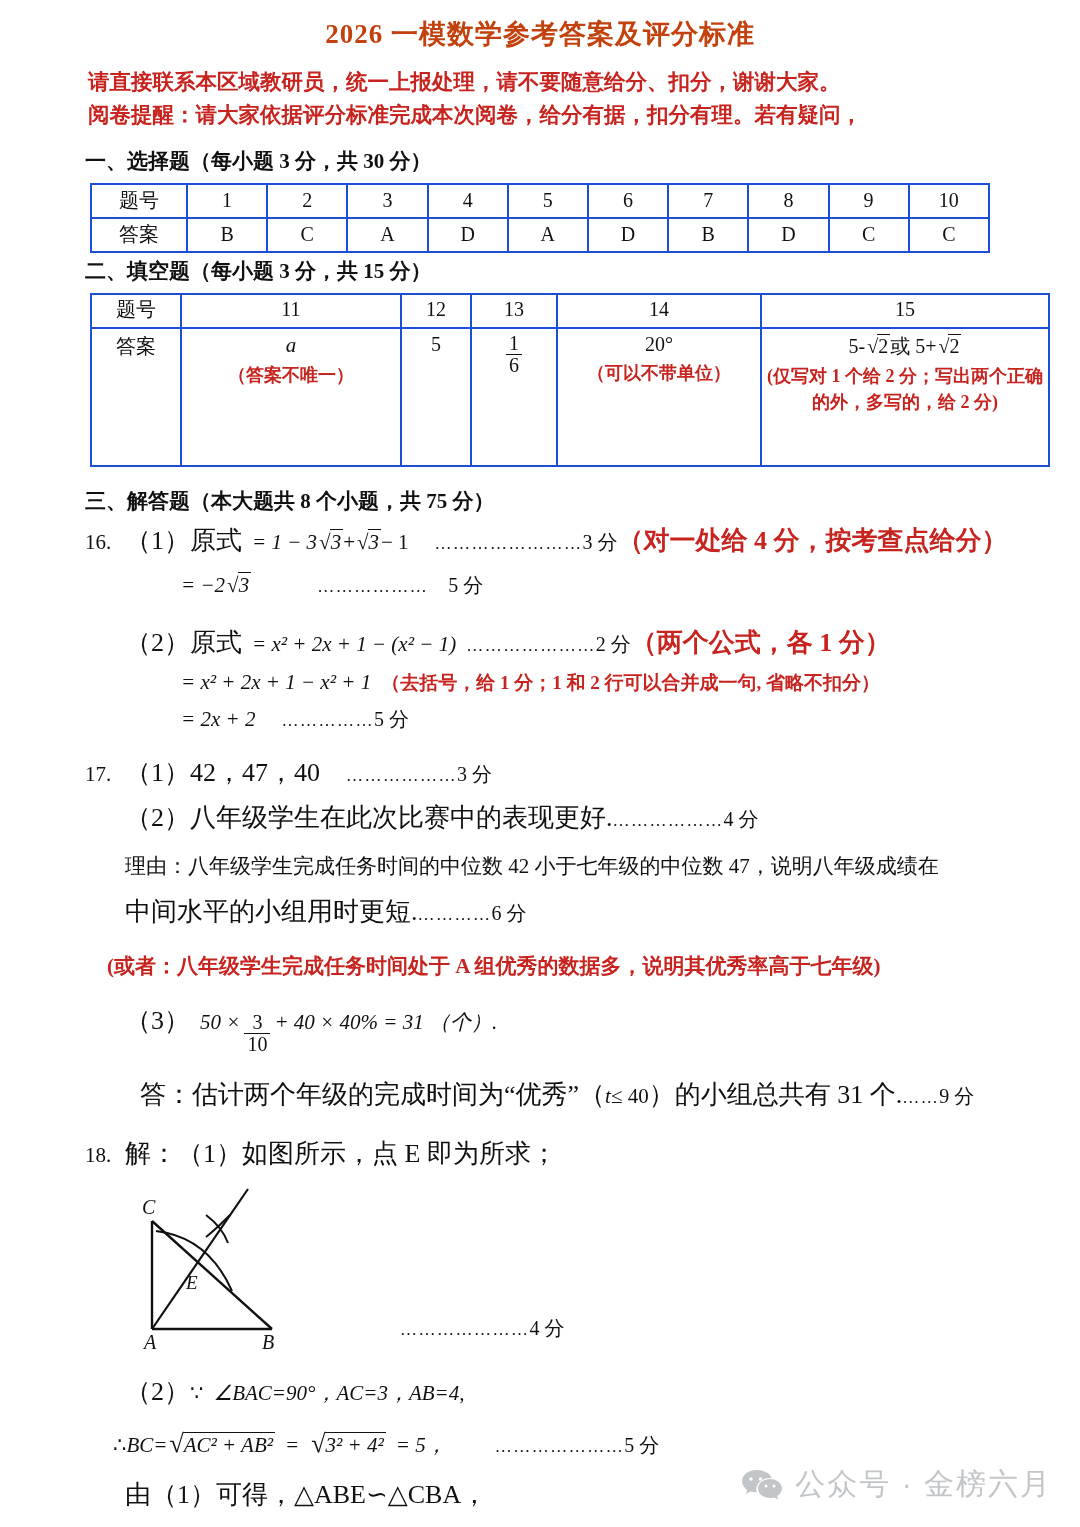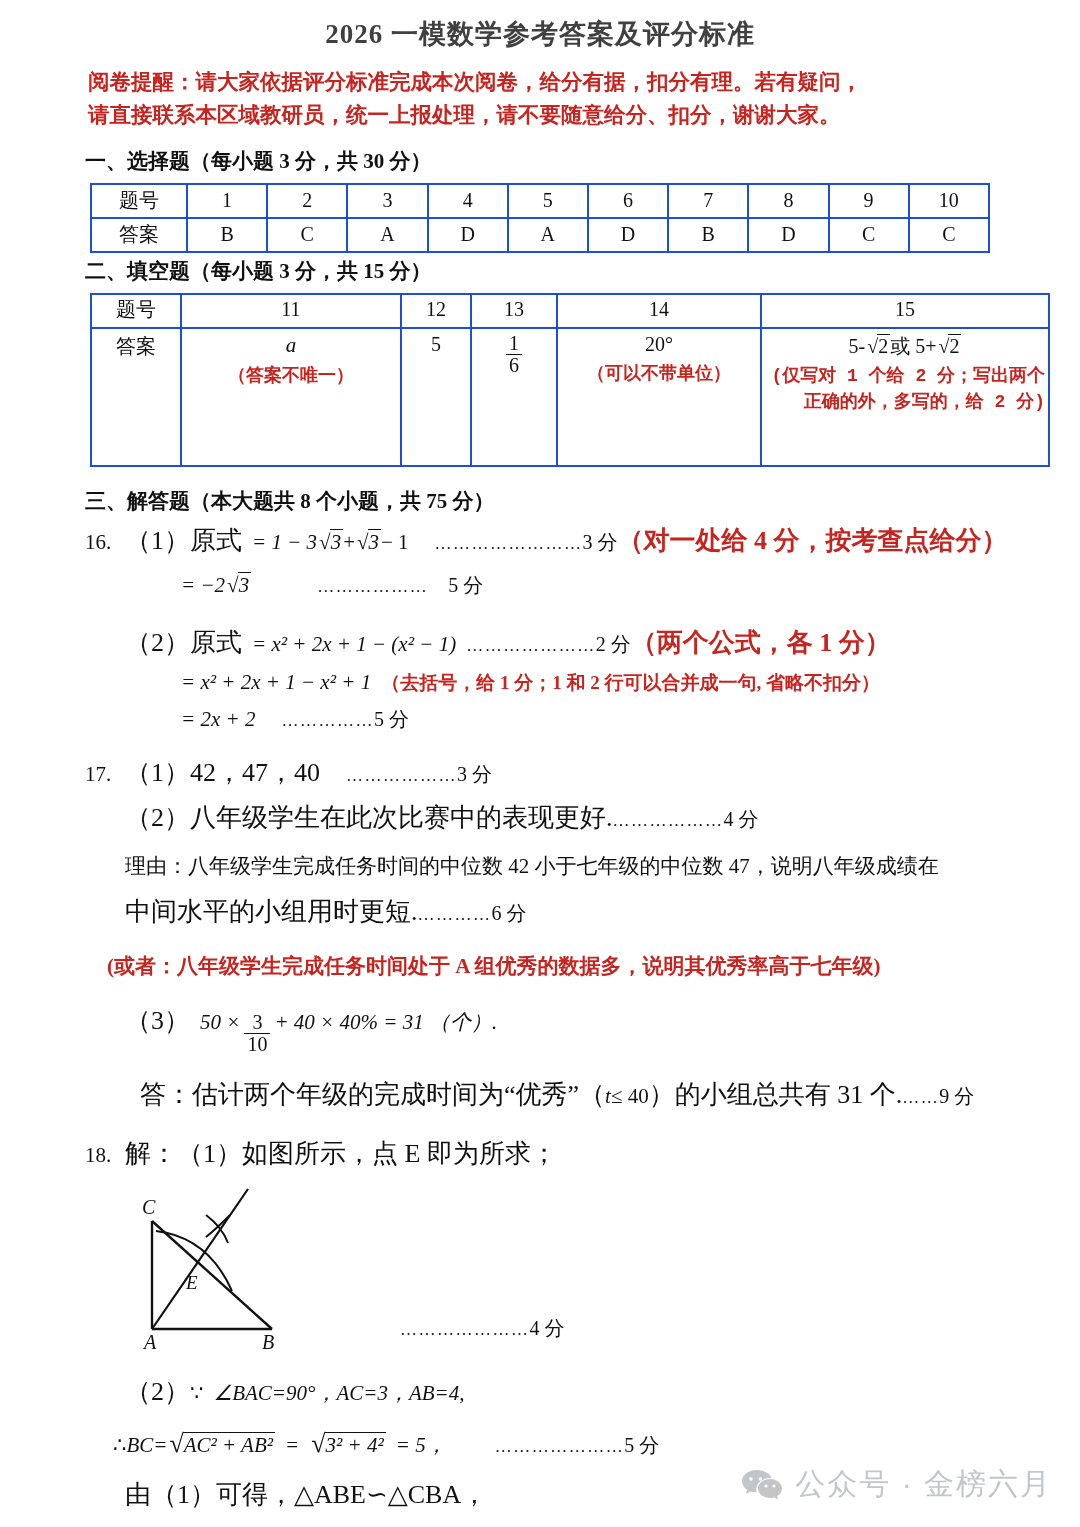--- a/index.html
+++ b/index.html
@@ -22,21 +22,21 @@
     padding: 0;
   }
 
   
   .doc-title {
     text-align: center;
     font-size: 27px;
     font-weight: bold;
     letter-spacing: 1px;
     padding-top: 16px;
-    color: #404040;
+    color: #c2410c;
   }
 
   
   .notice {
     color: #c7241f;
     font-weight: bold;
     font-size: 21.5px;
     line-height: 1.55;
     margin: 14px 22px 0 88px;
     text-align: justify;
@@ -84,21 +84,21 @@
   .cell-blk { text-align: center; }
   .red-b { color: #c7241f; font-weight: bold; }
   .ital { font-style: italic; }
   .note-red {
     color: #c7241f;
     font-weight: bold;
     font-size: 18px;
     line-height: 1.45;
     display: block;
   }
-  .note-red.l { text-align: right; font-family: Liberation Mono, monospace; }
+  .note-red.l { text-align: center; }
   .blank-body { min-height: 132px; }
 
   
   .frac {
     display: inline-block;
     vertical-align: middle;
     text-align: center;
     line-height: 1.05;
     font-size: 20px;
   }
@@ -156,22 +156,22 @@
   .wechat-mark { display: block; }
 </style>
 </head>
 <body>
 
 <div class="page">
 
   <div class="doc-title">2026 一模数学参考答案及评分标准</div>
 
   <div class="notice">
+    <span class="notice-line">请直接联系本区域教研员，统一上报处理，请不要随意给分、扣分，谢谢大家。</span>
     <span class="notice-line">阅卷提醒：请大家依据评分标准完成本次阅卷，给分有据，扣分有理。若有疑问，</span>
-    <span class="notice-line">请直接联系本区域教研员，统一上报处理，请不要随意给分、扣分，谢谢大家。</span>
   </div>
 
   <div class="sec-head">一、选择题（每小题 3 分，共 30 分）</div>
 
   <div class="tbl-wrap">
     <table class="ans choice">
       <tbody>
           <tr>
         <td class="lbl">题号</td>
         <td>1</td>

